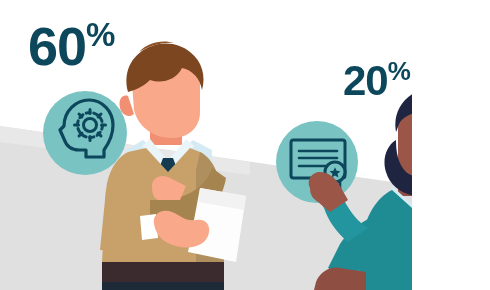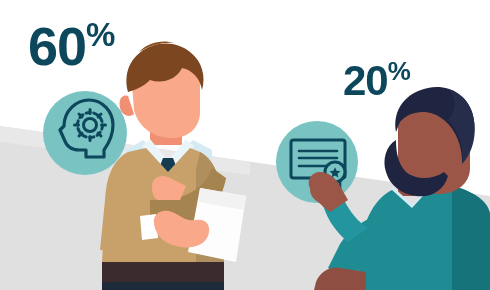--- a/index.html
+++ b/index.html
@@ -5,21 +5,21 @@
   html, body {
     margin: 0;
     padding: 0;
     background: #ffffff;
   }
   body {
     font-family: "Liberation Sans", sans-serif;
   }
   #infographic {
     position: relative;
-    width: 490px;
+    width: 412px;
     height: 290px;
     background: #ffffff;
     overflow: hidden;
   }
   #infographic svg {
     display: block;
   }
   .pct-label {
     position: absolute;
     font-family: "Liberation Sans", sans-serif;

